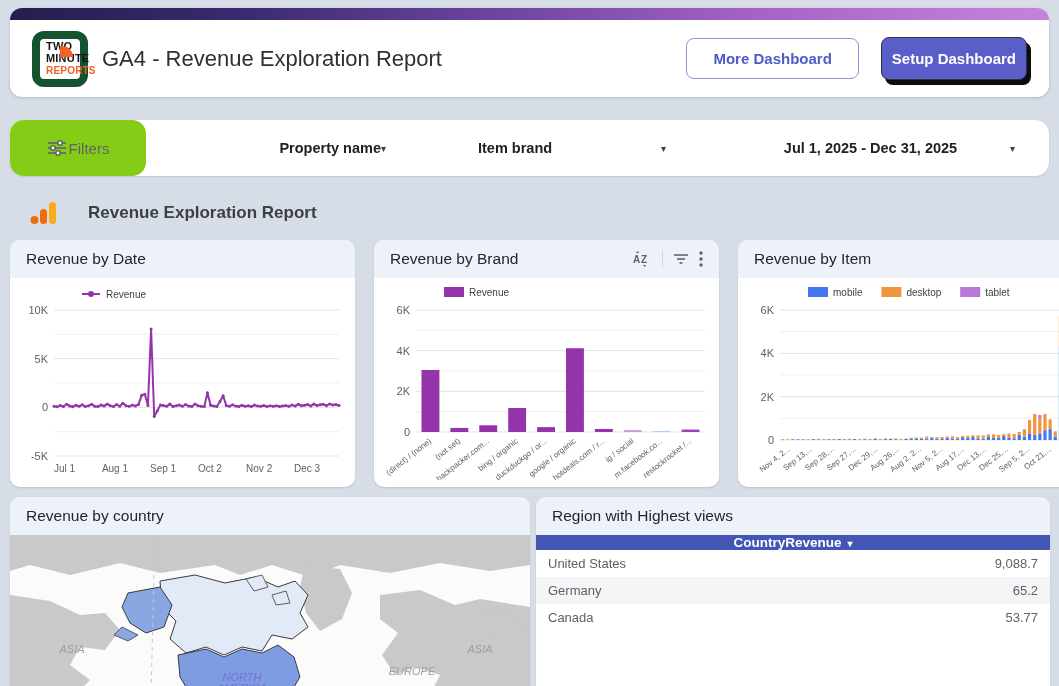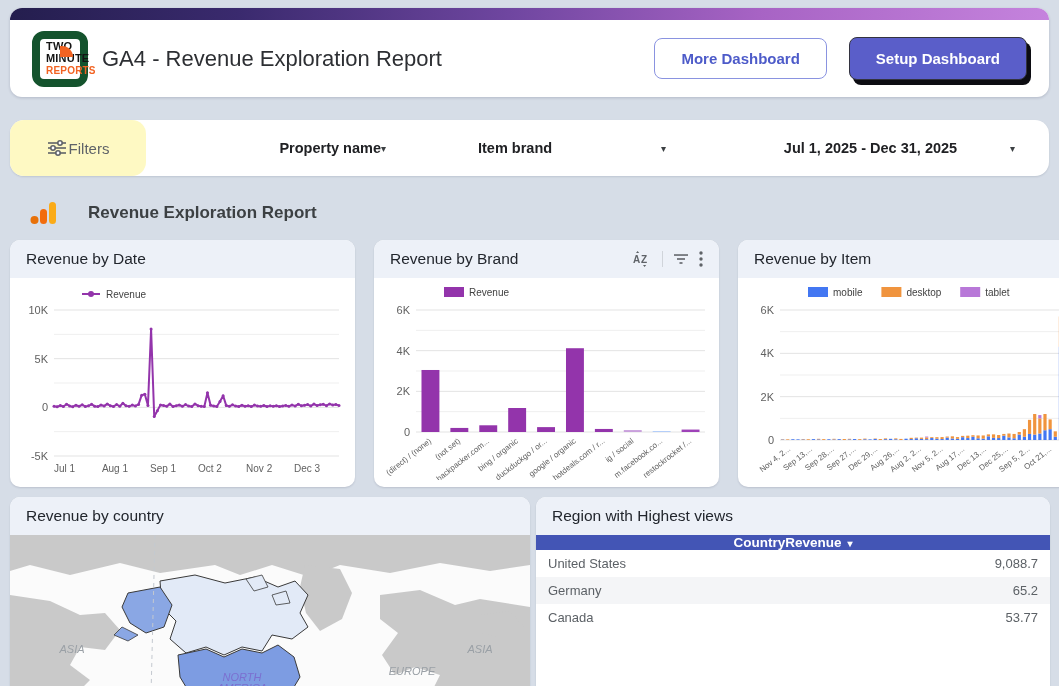--- a/index.html
+++ b/index.html
@@ -30,31 +30,31 @@
     background:#f26322; border-radius:0 12px 0 0; }
   .dash-title { font-size:22px; font-weight:500; color:#2d2f33; margin-left:14px; }
   .header-spacer { flex:1; }
   .btn-outline {
     background:#fff; border:1.6px solid #8a93e0; color:#4d5bc9; font-weight:700;
     font-size:15px; border-radius:8px; padding:11px 26px; cursor:pointer;
     font-family:"Liberation Sans", sans-serif;
   }
   .btn-solid {
     background:#5a5ec9; border:1px solid #33333f; color:#fff; font-weight:700;
-    font-size:15px; border-radius:8px; padding:12px 26px; margin-left:22px;
+    font-size:15px; border-radius:8px; padding:12px 10px; margin-left:22px;
     box-shadow:4px 5px 0 #0c0c12; cursor:pointer; font-family:"Liberation Sans", sans-serif;
   }
   
   .filter-bar {
     position:absolute; left:10px; right:10px; top:120px; height:56px;
     background:#fff; border-radius:14px; display:flex; align-items:center;
     box-shadow:0 1px 2px rgba(20,30,60,.12);
   }
   .filters-seg {
-    height:56px; width:136px; background:#fef9c3; border-radius:14px;
+    height:56px; width:136px; background:#84cc16; border-radius:14px;
     display:flex; align-items:center; justify-content:center; gap:2px; cursor:pointer;
   }
   .filters-seg span { font-size:15px; color:#5f6368; }
   .chip { display:flex; align-items:center; justify-content:space-between; cursor:pointer; }
   .chip .lbl { font-size:14.5px; font-weight:600; color:#202124; }
   .chip-prop { margin-left:40px; width:200px;justify-content:flex-end; }
   .chip-brand { margin-left:92px; width:188px; }
   .chip-date { flex:1; margin:0 34px 0 60px; position:relative; justify-content:center; }
   .chip-date .lbl { font-weight:600; }
   .chip-date .caret { position:absolute; right:0; }

